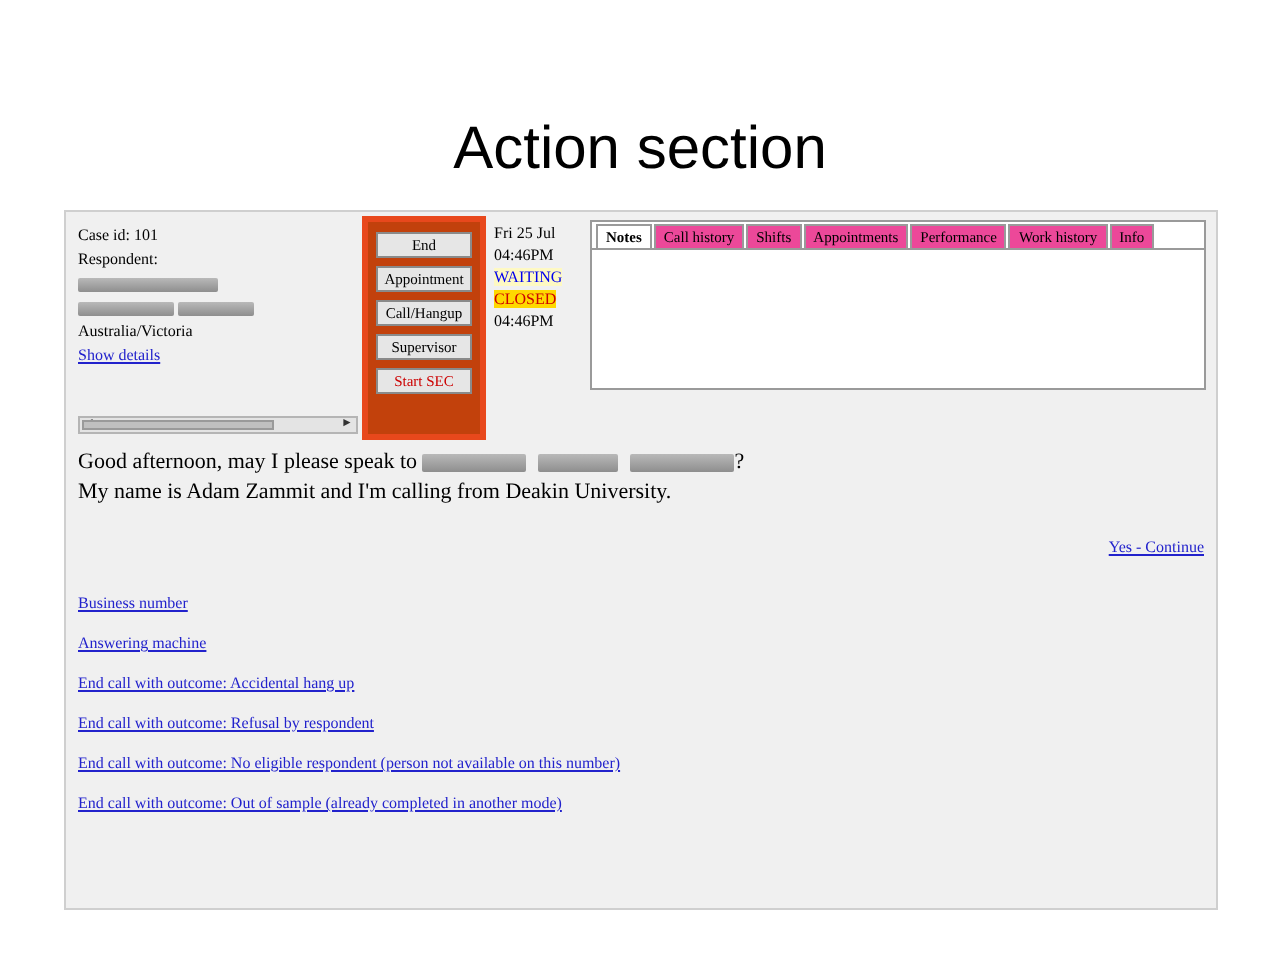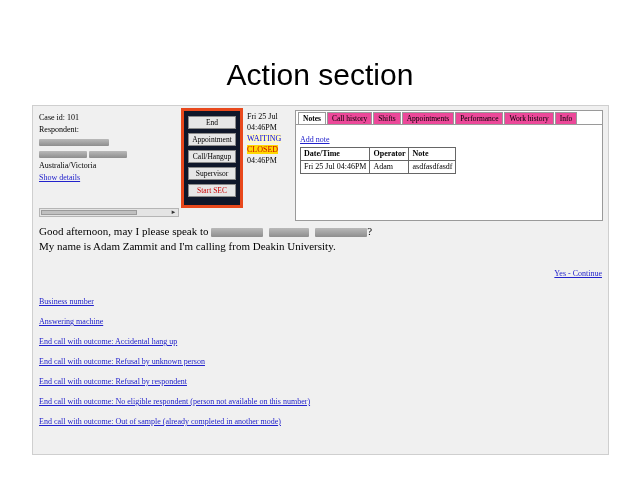--- a/index.html
+++ b/index.html
@@ -59,23 +59,23 @@
     text-decoration: underline;
     cursor: pointer;
   }
 
   
   .action-box {
     position: absolute;
     left: 148px;
     top: 2px;
     width: 62px;
-    height: 100px;
+    height: 112px;
     border: 3px solid #e8481c;
-    background: #0f172a;
+    background: #c2410c;
     box-sizing: border-box;
     padding: 5px 4px;
   }
   .action-btn {
     display: block;
     width: 100%;
     margin: 0 0 4px 0;
     font-family: "Liberation Serif", serif;
     font-size: 7.5px;
     line-height: 11px;
@@ -129,21 +129,21 @@
   }
   .mini-scroll .arrow.left { left: 0; }
   .mini-scroll .arrow.right { right: 0; }
 
   
   .notes-panel {
     position: absolute;
     left: 262px;
     top: 4px;
     width: 308px;
-    height: 111px;
+    height: 85px;
     border: 1px solid #9a9a9a;
     background: #ffffff;
     box-sizing: border-box;
   }
   .tabstrip {
     display: flex;
     align-items: flex-end;
     height: 13px;
     border-bottom: 1px solid #9a9a9a;
     background: #ffffff;
@@ -260,52 +260,32 @@
   <div class="notes-panel">
     <div class="tabstrip">
       <div class="tab active">Notes</div>
       <div class="tab">Call history</div>
       <div class="tab">Shifts</div>
       <div class="tab">Appointments</div>
       <div class="tab">Performance</div>
       <div class="tab">Work history</div>
       <div class="tab">Info</div>
     </div>
-    <div class="notes-body">
-      <span class="add-note">Add note</span>
-      <table class="notes-table">
-        <thead>
-          <tr>
-            <th>Date/Time</th>
-            <th>Operator</th>
-            <th>Note</th>
-          </tr>
-        </thead>
-        <tbody>
-          <tr>
-            <td>Fri 25 Jul 04:46PM</td>
-            <td>Adam</td>
-            <td>asdfasdfasdf</td>
-          </tr>
-        </tbody>
-      </table>
-    </div>
   </div>
 
   <div class="script">
     <div class="script-line">
       <span>Good afternoon, may I please speak to </span><span class="redact" style="width:52px;"></span><span class="redact" style="width:40px; margin-left:6px;"></span><span class="redact" style="width:52px; margin-left:6px;"></span><span>?</span>
     </div>
     <div class="script-line">My name is Adam Zammit and I'm calling from Deakin University.</div>
 
     <div class="outcome-list">
       <a class="outcome-first">Yes - Continue</a>
       <a>Business number</a>
       <a>Answering machine</a>
       <a>End call with outcome: Accidental hang up</a>
-      <a>End call with outcome: Refusal by unknown person</a>
       <a>End call with outcome: Refusal by respondent</a>
       <a>End call with outcome: No eligible respondent (person not available on this number)</a>
       <a>End call with outcome: Out of sample (already completed in another mode)</a>
     </div>
   </div>
 
 </div>
 
 </body></html>

